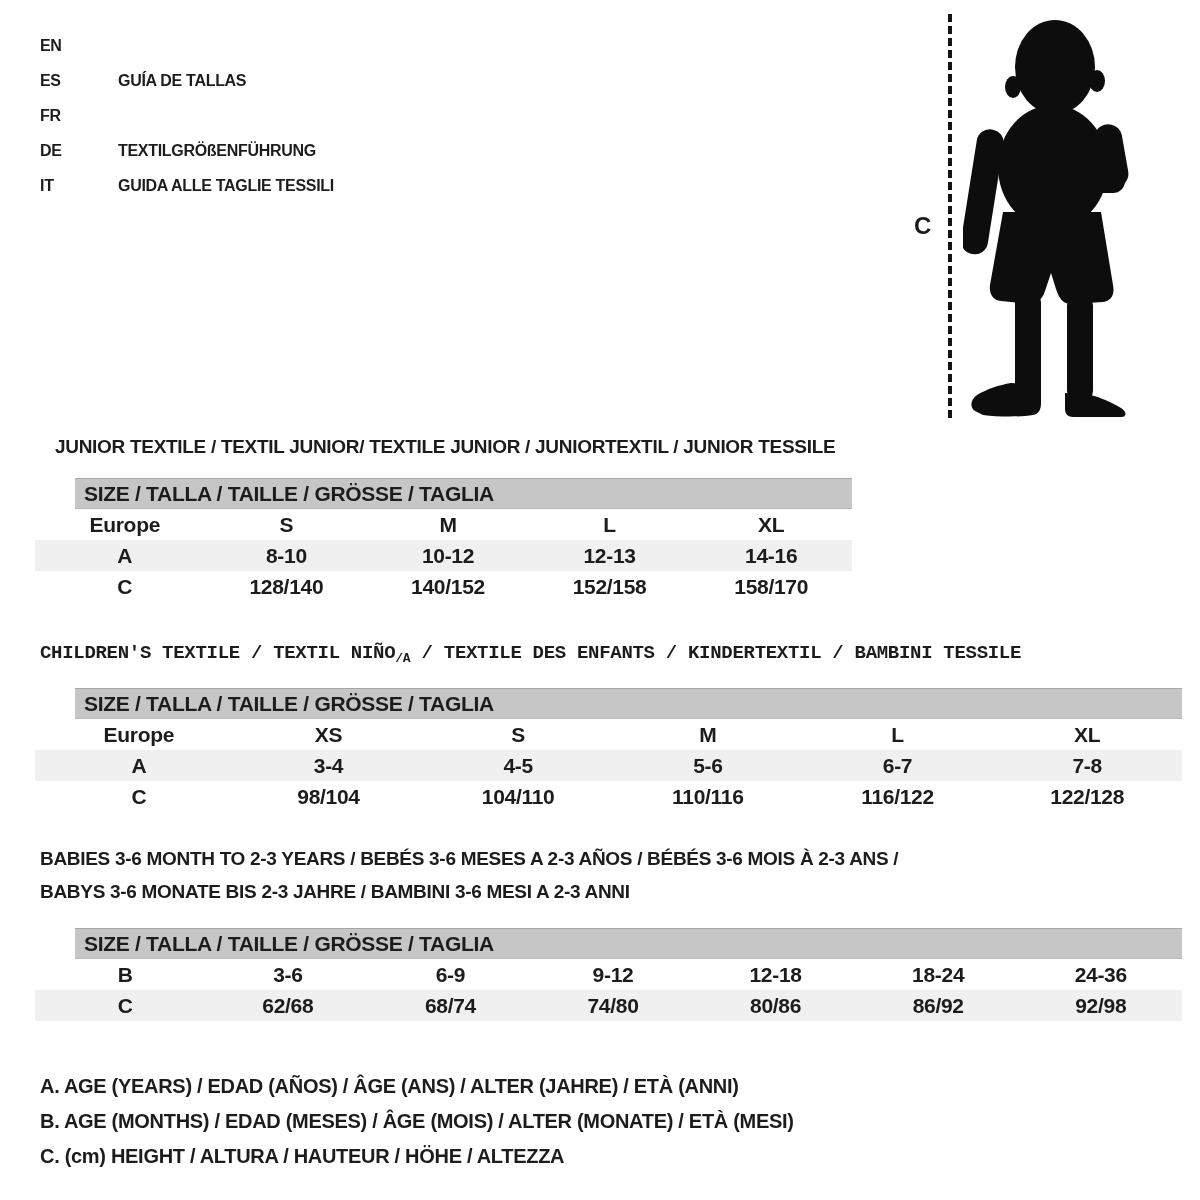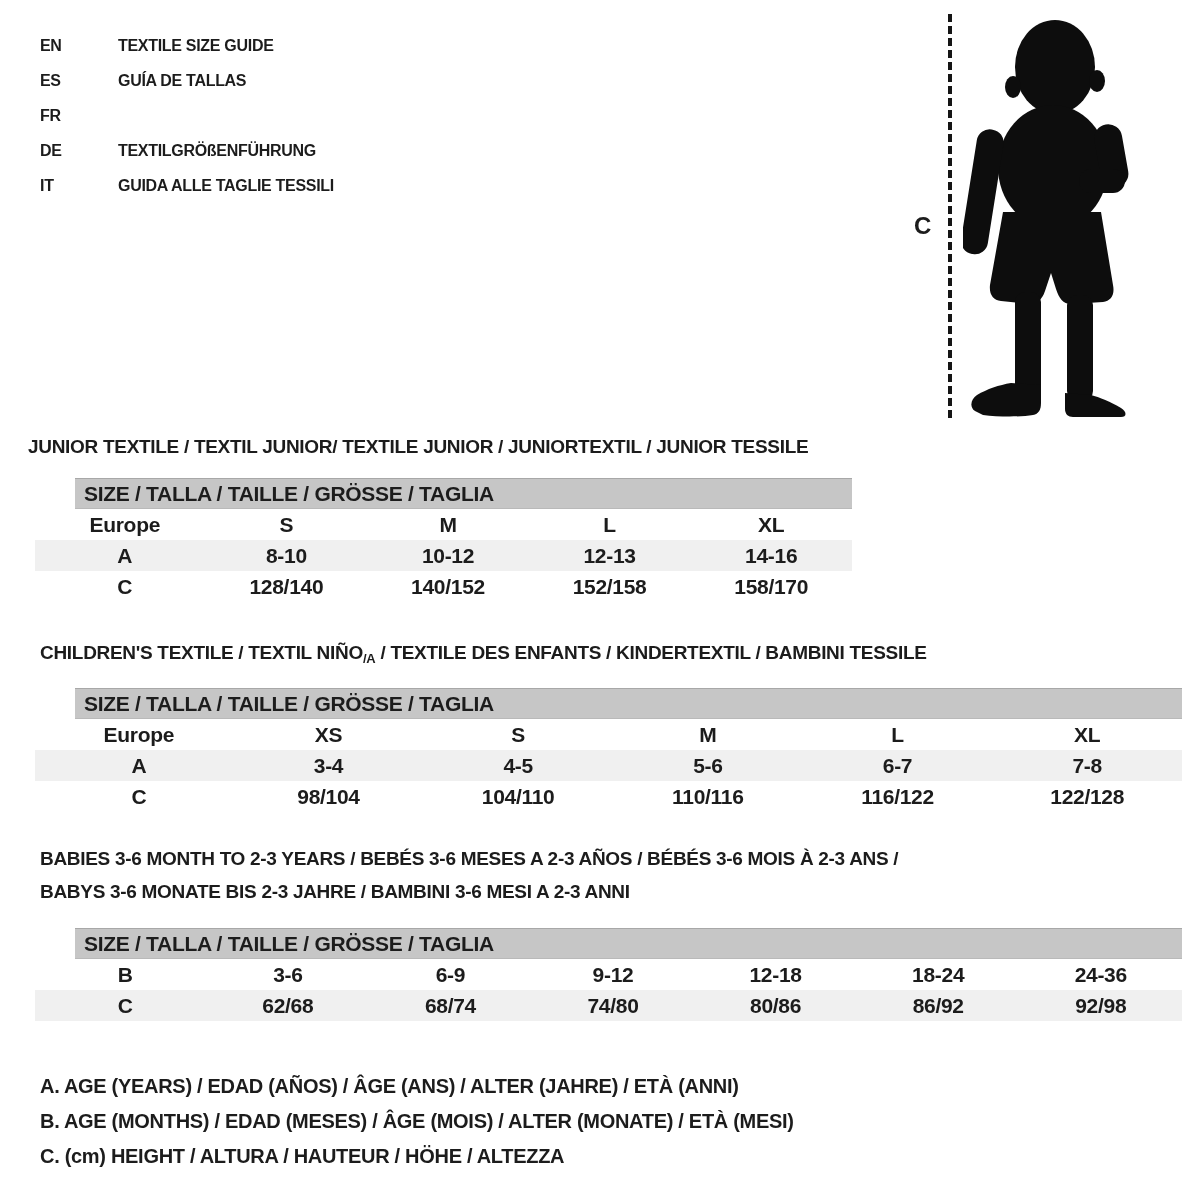--- a/index.html
+++ b/index.html
@@ -19,22 +19,22 @@
   
   .langs{position:absolute;left:40px;top:28px;}
   .lang-row{display:flex;height:35px;align-items:center;font-size:16px;}
   .lang-code{width:78px;}
   
   .height-line{position:absolute;left:948px;top:14px;height:404px;width:0;border-left:4px dashed #151515;}
   .measure-label{position:absolute;left:914px;top:212px;font-size:24px;}
   .figure-svg{position:absolute;left:963px;top:17px;color:var(--silhouette);}
   
   .section-heading{position:absolute;font-size:19px;white-space:nowrap;}
-  .heading-junior{left:28px;top:436px;}
-  .heading-children{left:40px;top:642px;}
+  .heading-junior{left:55px;top:436px;}
+  .heading-children{left:40px;top:642px;font-family:Liberation Mono, monospace;}
   .heading-babies{left:40px;top:842px;line-height:33px;}
   .sub{font-size:13px;position:relative;top:4px;letter-spacing:-0.2px;}
   
   .size-table{position:absolute;}
   .table-junior{left:35px;top:478px;width:817px;}
   .table-children{left:35px;top:688px;width:1147px;}
   .table-babies{left:35px;top:928px;width:1147px;}
   .size-header{
     height:31px;background:var(--header-bar);display:flex;align-items:center;
     padding-left:9px;font-size:21px;box-sizing:border-box;
@@ -49,21 +49,20 @@
   .note-line{height:35px;display:flex;align-items:center;white-space:nowrap;}
 </style>
 </head>
 <body>
 
 <div class="canvas">
 
   <div class="langs">
     <div class="lang-row">
       <span class="lang-code">EN</span>
-      <span class="lang-title">TEXTILE SIZE GUIDE</span>
     </div>
     <div class="lang-row">
       <span class="lang-code">ES</span>
       <span class="lang-title">GUÍA DE TALLAS</span>
     </div>
     <div class="lang-row">
       <span class="lang-code">FR</span>
     </div>
     <div class="lang-row">
       <span class="lang-code">DE</span>

